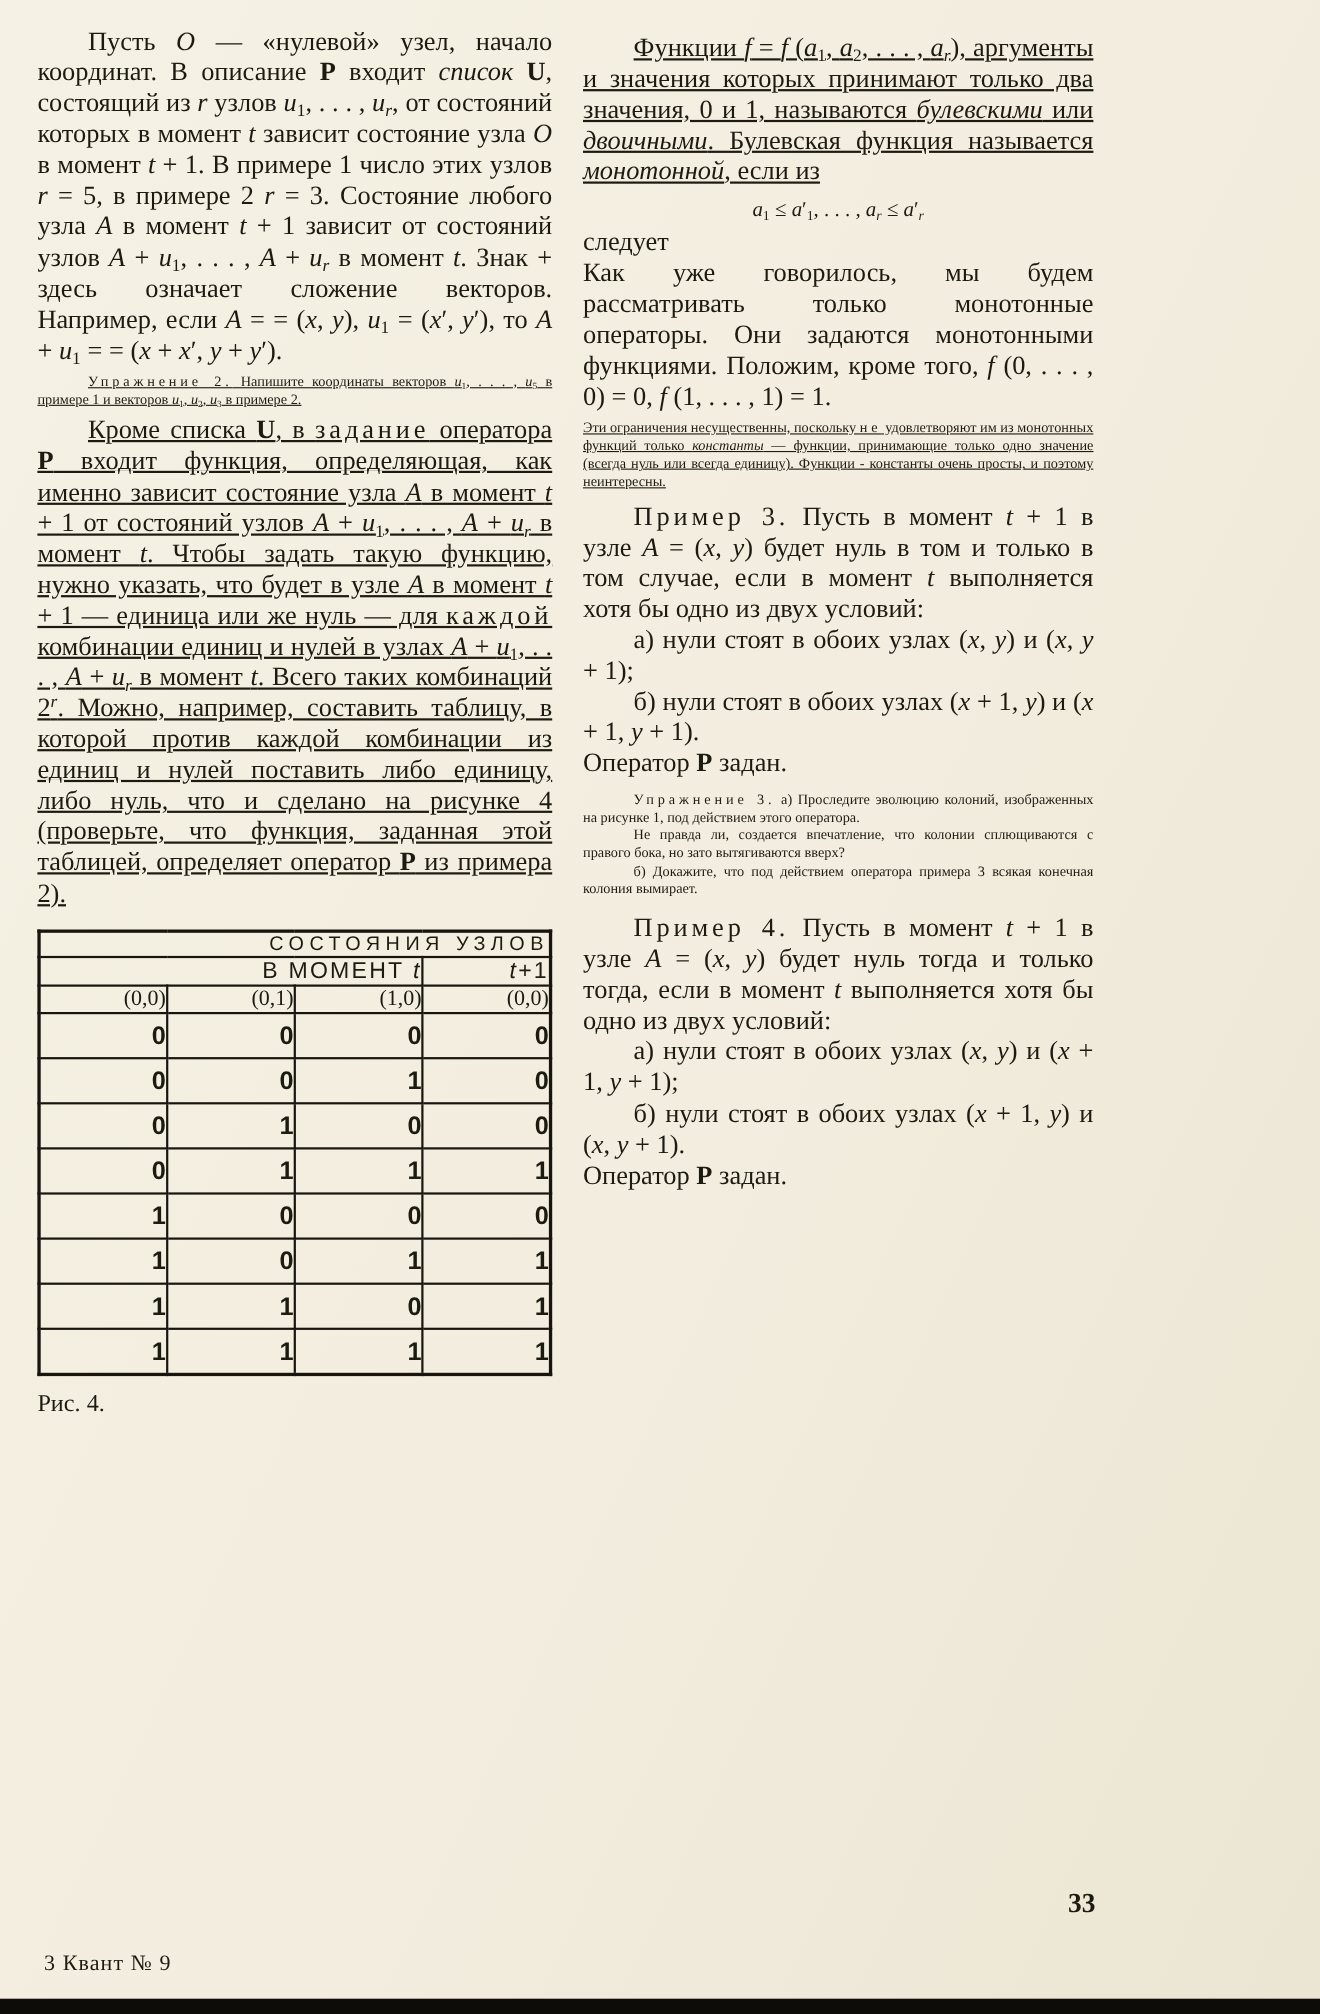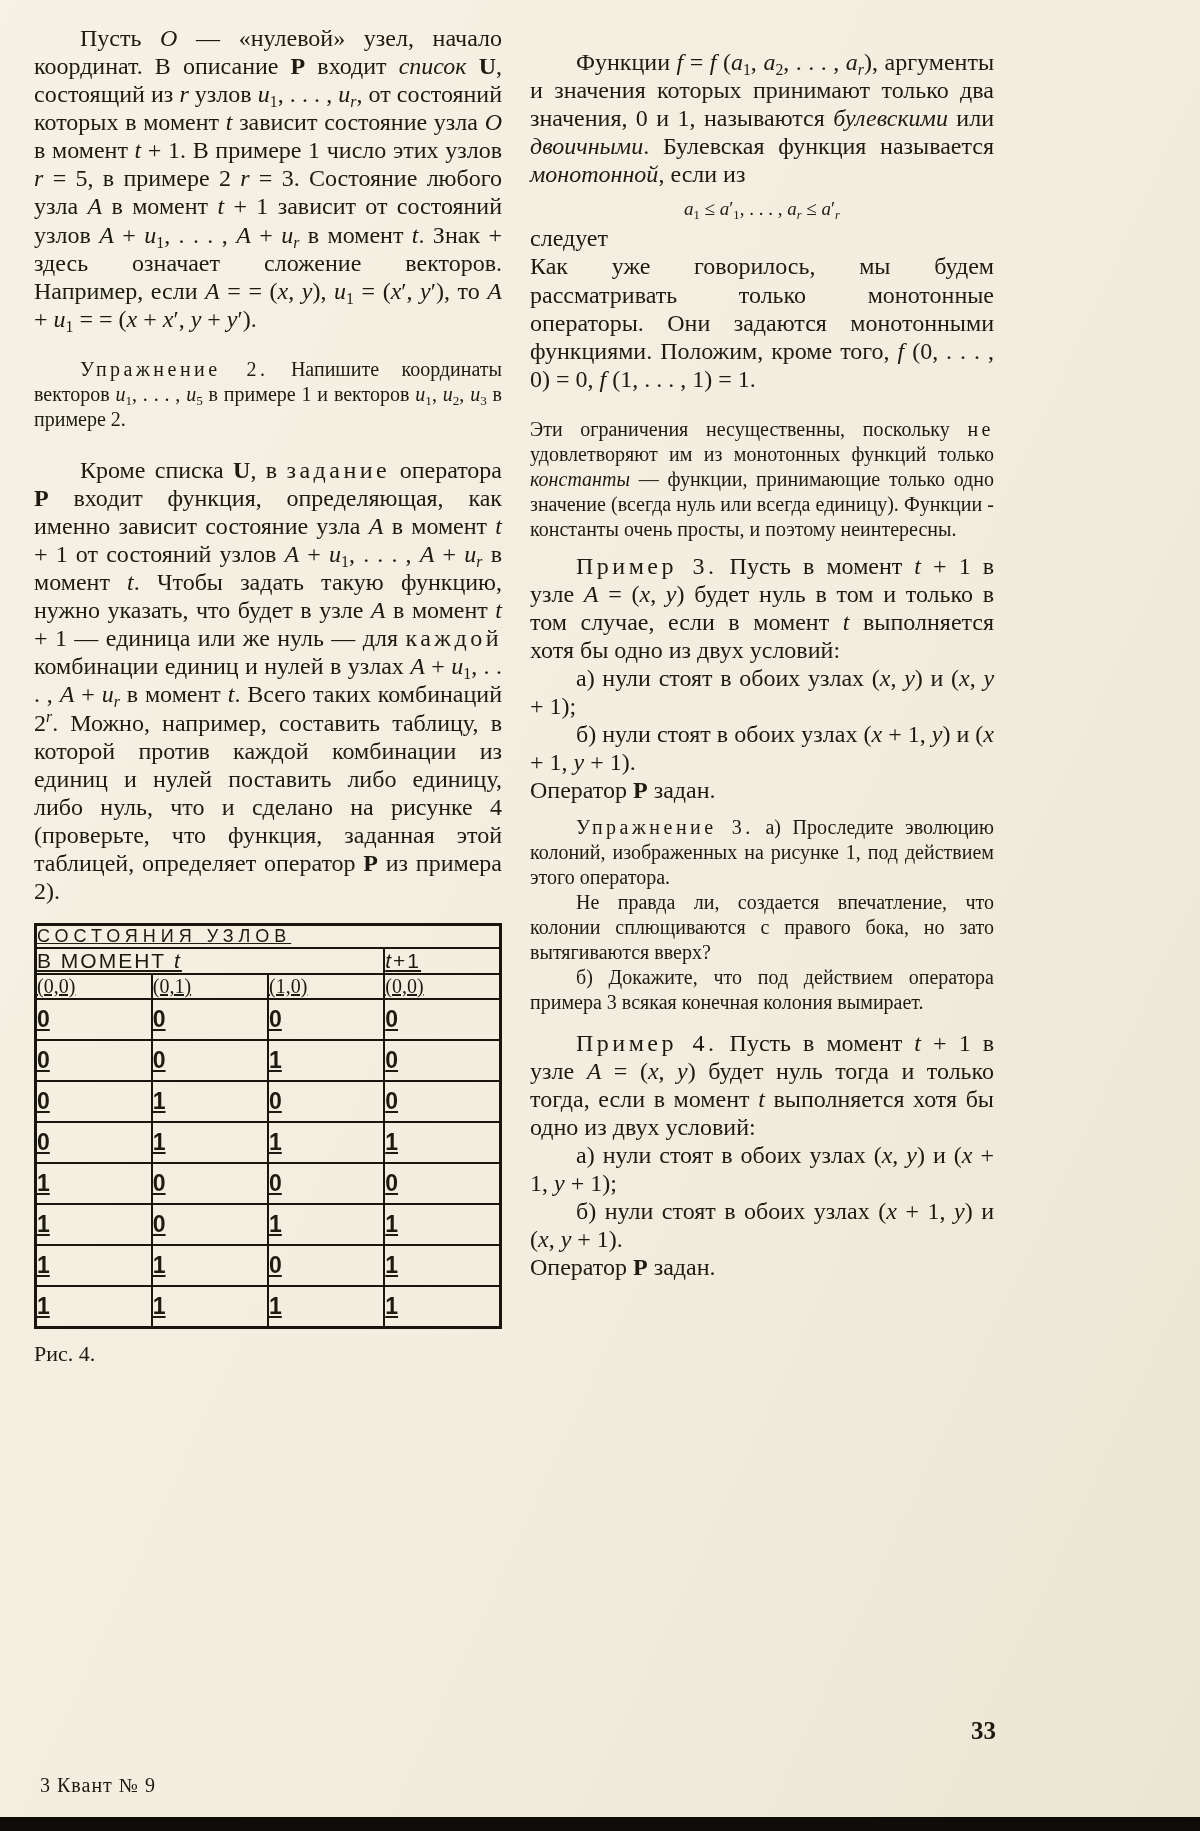--- a/index.html
+++ b/index.html
@@ -8,32 +8,32 @@
     width:1200px; height:1831px; position:relative; overflow:hidden;
     background:linear-gradient(115deg,#f5f1e4 0%,#f2edde 55%,#ebe5d3 100%);
     color:#1c1a11;
     font-family:"Liberation Serif","DejaVu Serif",serif;
   }
   .page { position:absolute; top:24px; left:34px; width:960px; display:flex; gap:28px; }
   .col-left { width:468px; }
   .col-right { width:464px; }
   p { margin:0; }
   .body { font-size:24px; line-height:1.17; text-align:justify; }
-  .small { font-size:20px; line-height:1.25; text-align:justify; }
+  .small { font-size:13px; line-height:1.25; text-align:justify; }
   .ind { text-indent:46px; }
-  .mt6 { margin-top:24px; }
+  .mt6 { margin-top:6px;text-decoration:underline; }
   .mt10 { margin-top:10px; }
   .mt14 { margin-top:14px; }
   .sp { letter-spacing:3.5px; }
   sub { font-size:66%; line-height:0; vertical-align:-0.3em; letter-spacing:0; }
   sup { font-size:66%; line-height:0; vertical-align:0.55em; letter-spacing:0; }
   .formula { font-size:19px; text-align:center; margin:10px 0 4px; text-indent:0; }
   .formula-bottom { font-size:25px; text-align:center; margin:4px 0 10px; text-indent:0; }
   table.truth { width:100%; border-collapse:collapse; margin-top:18px; border:3px solid #17150d; }
-  .truth th, .truth td { border:2px solid #17150d; text-align:left; font-weight:normal; padding:0; width:25%;text-decoration:underline; }
+  .truth th, .truth td { border:2px solid #17150d; text-align:right; font-weight:normal; padding:0; width:25%; }
   .t-title { font-family:"Liberation Sans",sans-serif; font-size:18px; letter-spacing:5px; padding:6px 0; }
   .t-sub { font-family:"Liberation Sans",sans-serif; font-size:21px; letter-spacing:2px; padding:5px 0; }
   .t-col { font-size:20px; padding:3px 0; }
   .truth td { font-family:"Liberation Sans",sans-serif; font-size:23px; font-weight:bold; padding:6px 0; }
   .caption { font-size:22px; margin-top:12px; }
   .pagenum { position:absolute; left:38px; width:958px; text-align:right; bottom:86px; font-size:25px; font-weight:bold; }
   .signature { position:absolute; left:40px; bottom:34px; font-size:20px; letter-spacing:1px; }
   .scanbar { position:absolute; left:0; bottom:0; width:100%; height:14px; background:#0d0c09; }
 </style>
 </head>

